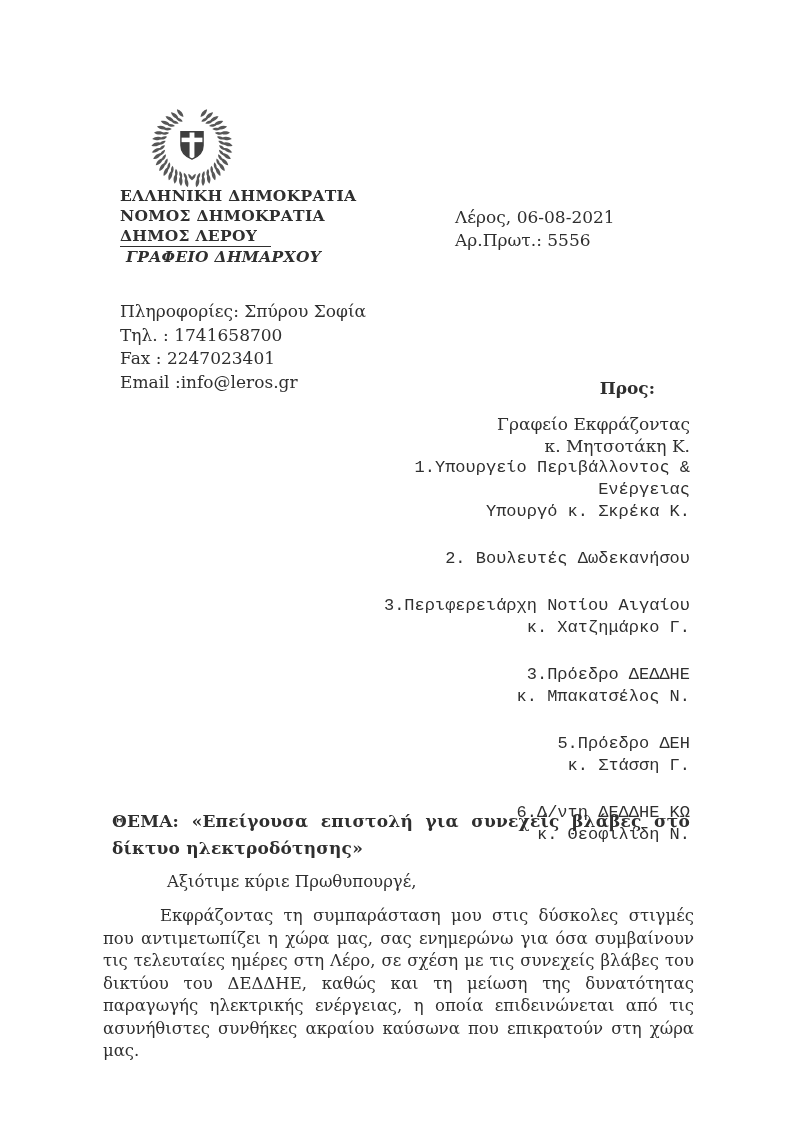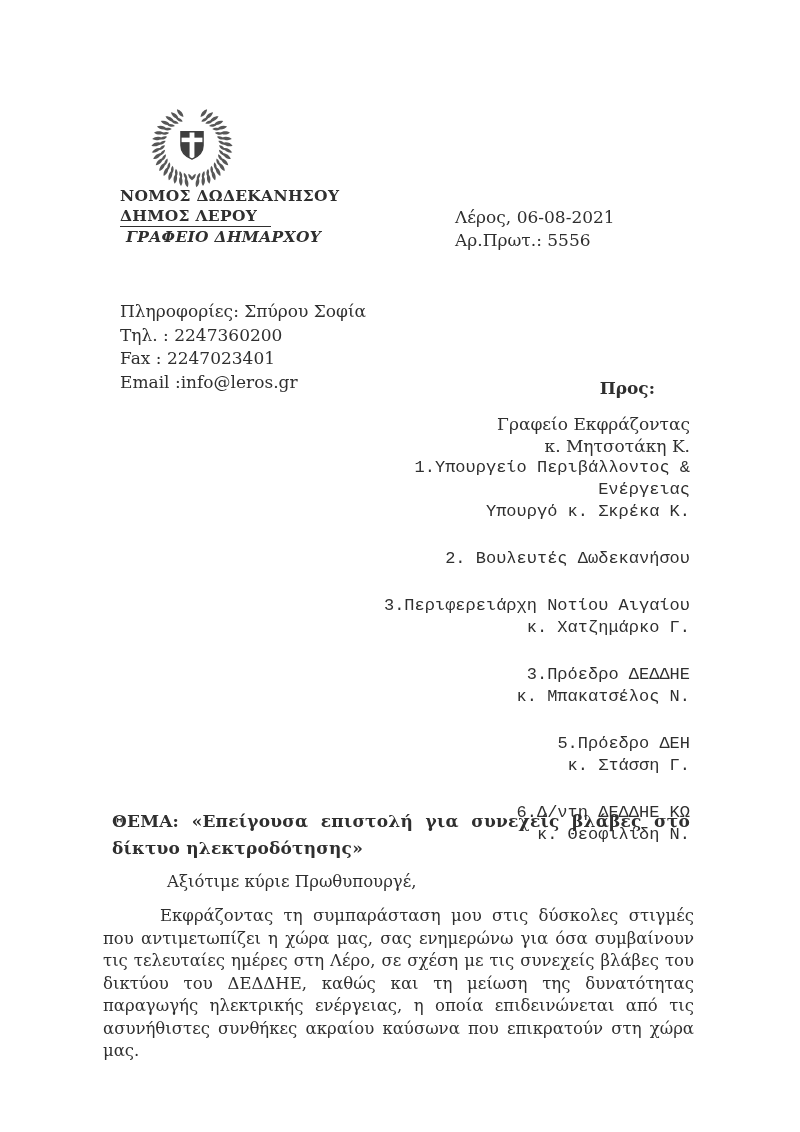--- a/index.html
+++ b/index.html
@@ -128,33 +128,34 @@
     <g clip-path="url(#shieldClip)">
       <rect class="quad" x="44" y="40" width="12.5" height="8.5"></rect>
       <rect class="quad" x="63.5" y="40" width="12.5" height="8.5"></rect>
       <rect class="quad" x="44" y="55" width="12.5" height="26"></rect>
       <rect class="quad" x="63.5" y="55" width="12.5" height="26"></rect>
     </g>
     <path class="outline" d="M44 40 H76 V60 C76 70 68 76.5 60 79.5 C52 76.5 44 70 44 60 Z"></path>
   </svg>
 
   <div class="letterhead">
-    <div class="hl b">ΝΟΜΟΣ ΔΩΔΕΚΑΝΗΣΟΥ</div>
+    <div class="hl b">ΕΛΛΗΝΙΚΗ ΔΗΜΟΚΡΑΤΙΑ</div>
+    <div class="hl b">ΝΟΜΟΣ ΔΗΜΟΚΡΑΤΙΑ</div>
     <div class="hl b"><span class="u">ΔΗΜΟΣ ΛΕΡΟΥ</span></div>
     <div class="hl b i office">ΓΡΑΦΕΙΟ ΔΗΜΑΡΧΟΥ</div>
   </div>
 
   <div class="refblock">
     <div>Λέρος, 06-08-2021</div>
     <div>Αρ.Πρωτ.: 5556</div>
   </div>
 
   <div class="contact">
     <div>Πληροφορίες: Σπύρου Σοφία</div>
-    <div>Τηλ. : 2247360200</div>
+    <div>Τηλ. : 1741658700</div>
     <div>Fax : 2247023401</div>
     <div>Email :info@leros.gr</div>
   </div>
 
   <div class="recipients">
     <div class="to-label b">Προς:</div>
     <div class="to-lines">
       <div>Γραφείο Εκφράζοντας</div>
       <div>κ. Μητσοτάκη Κ.</div>
     </div>

